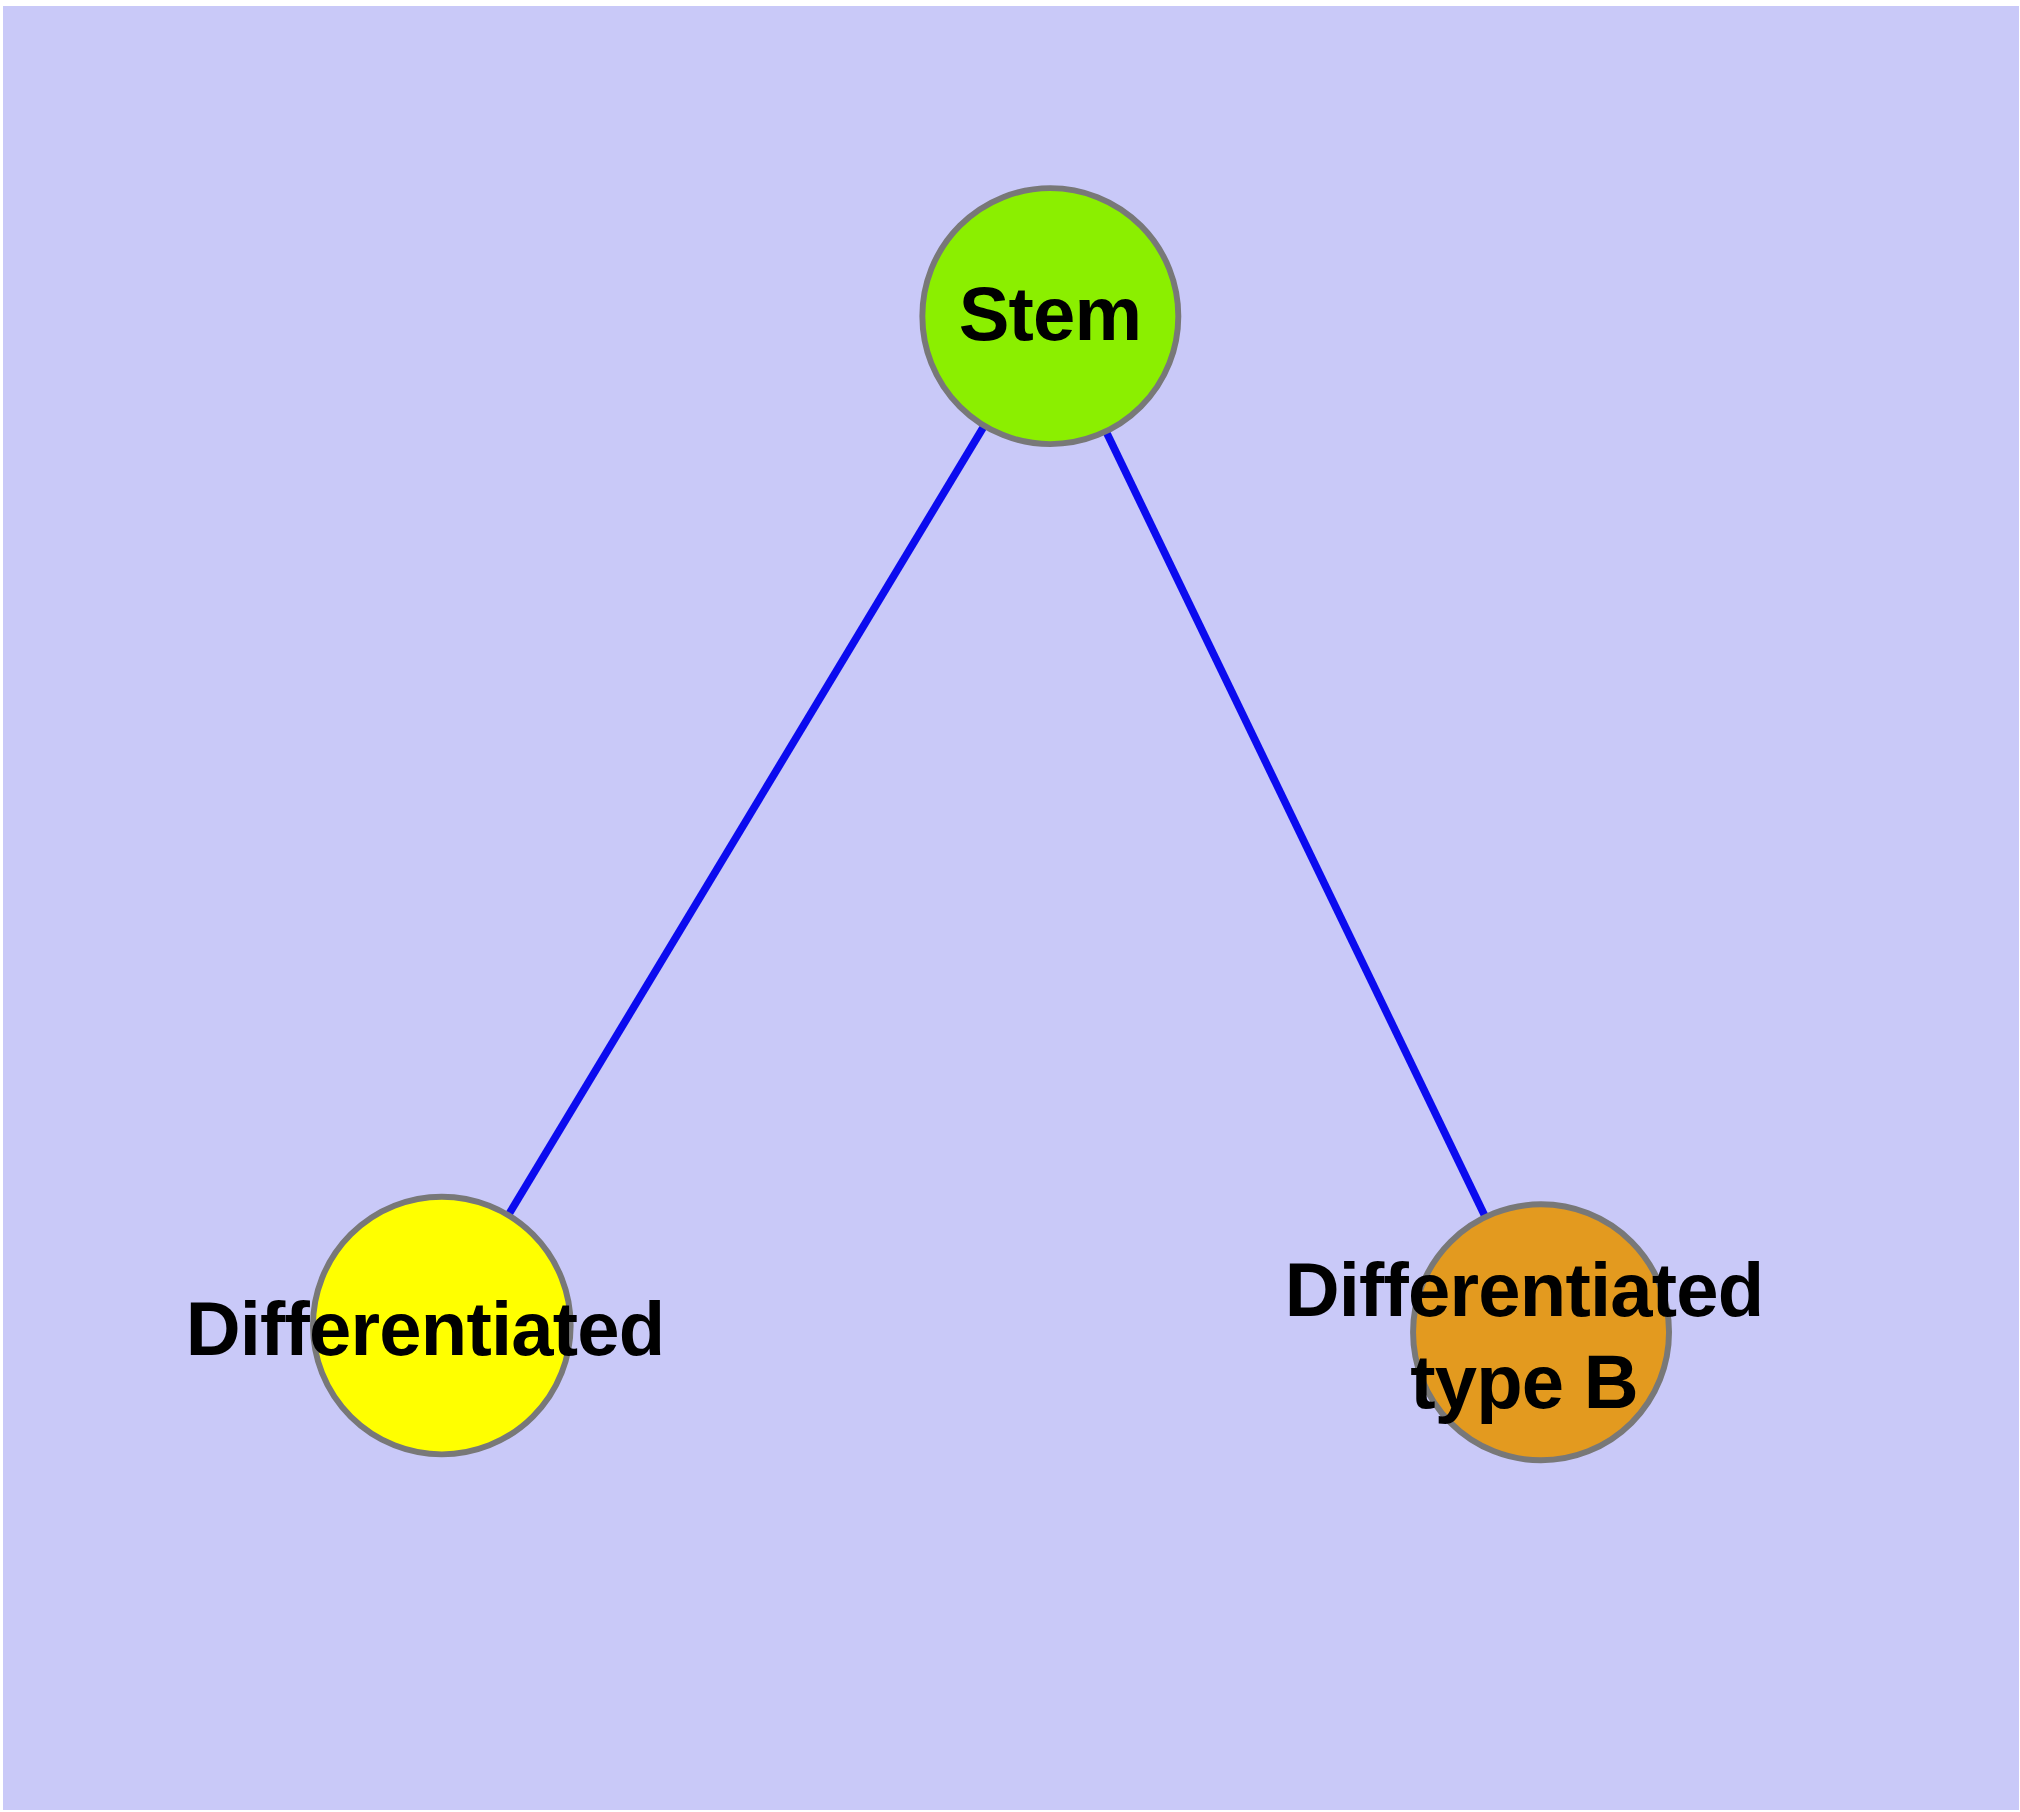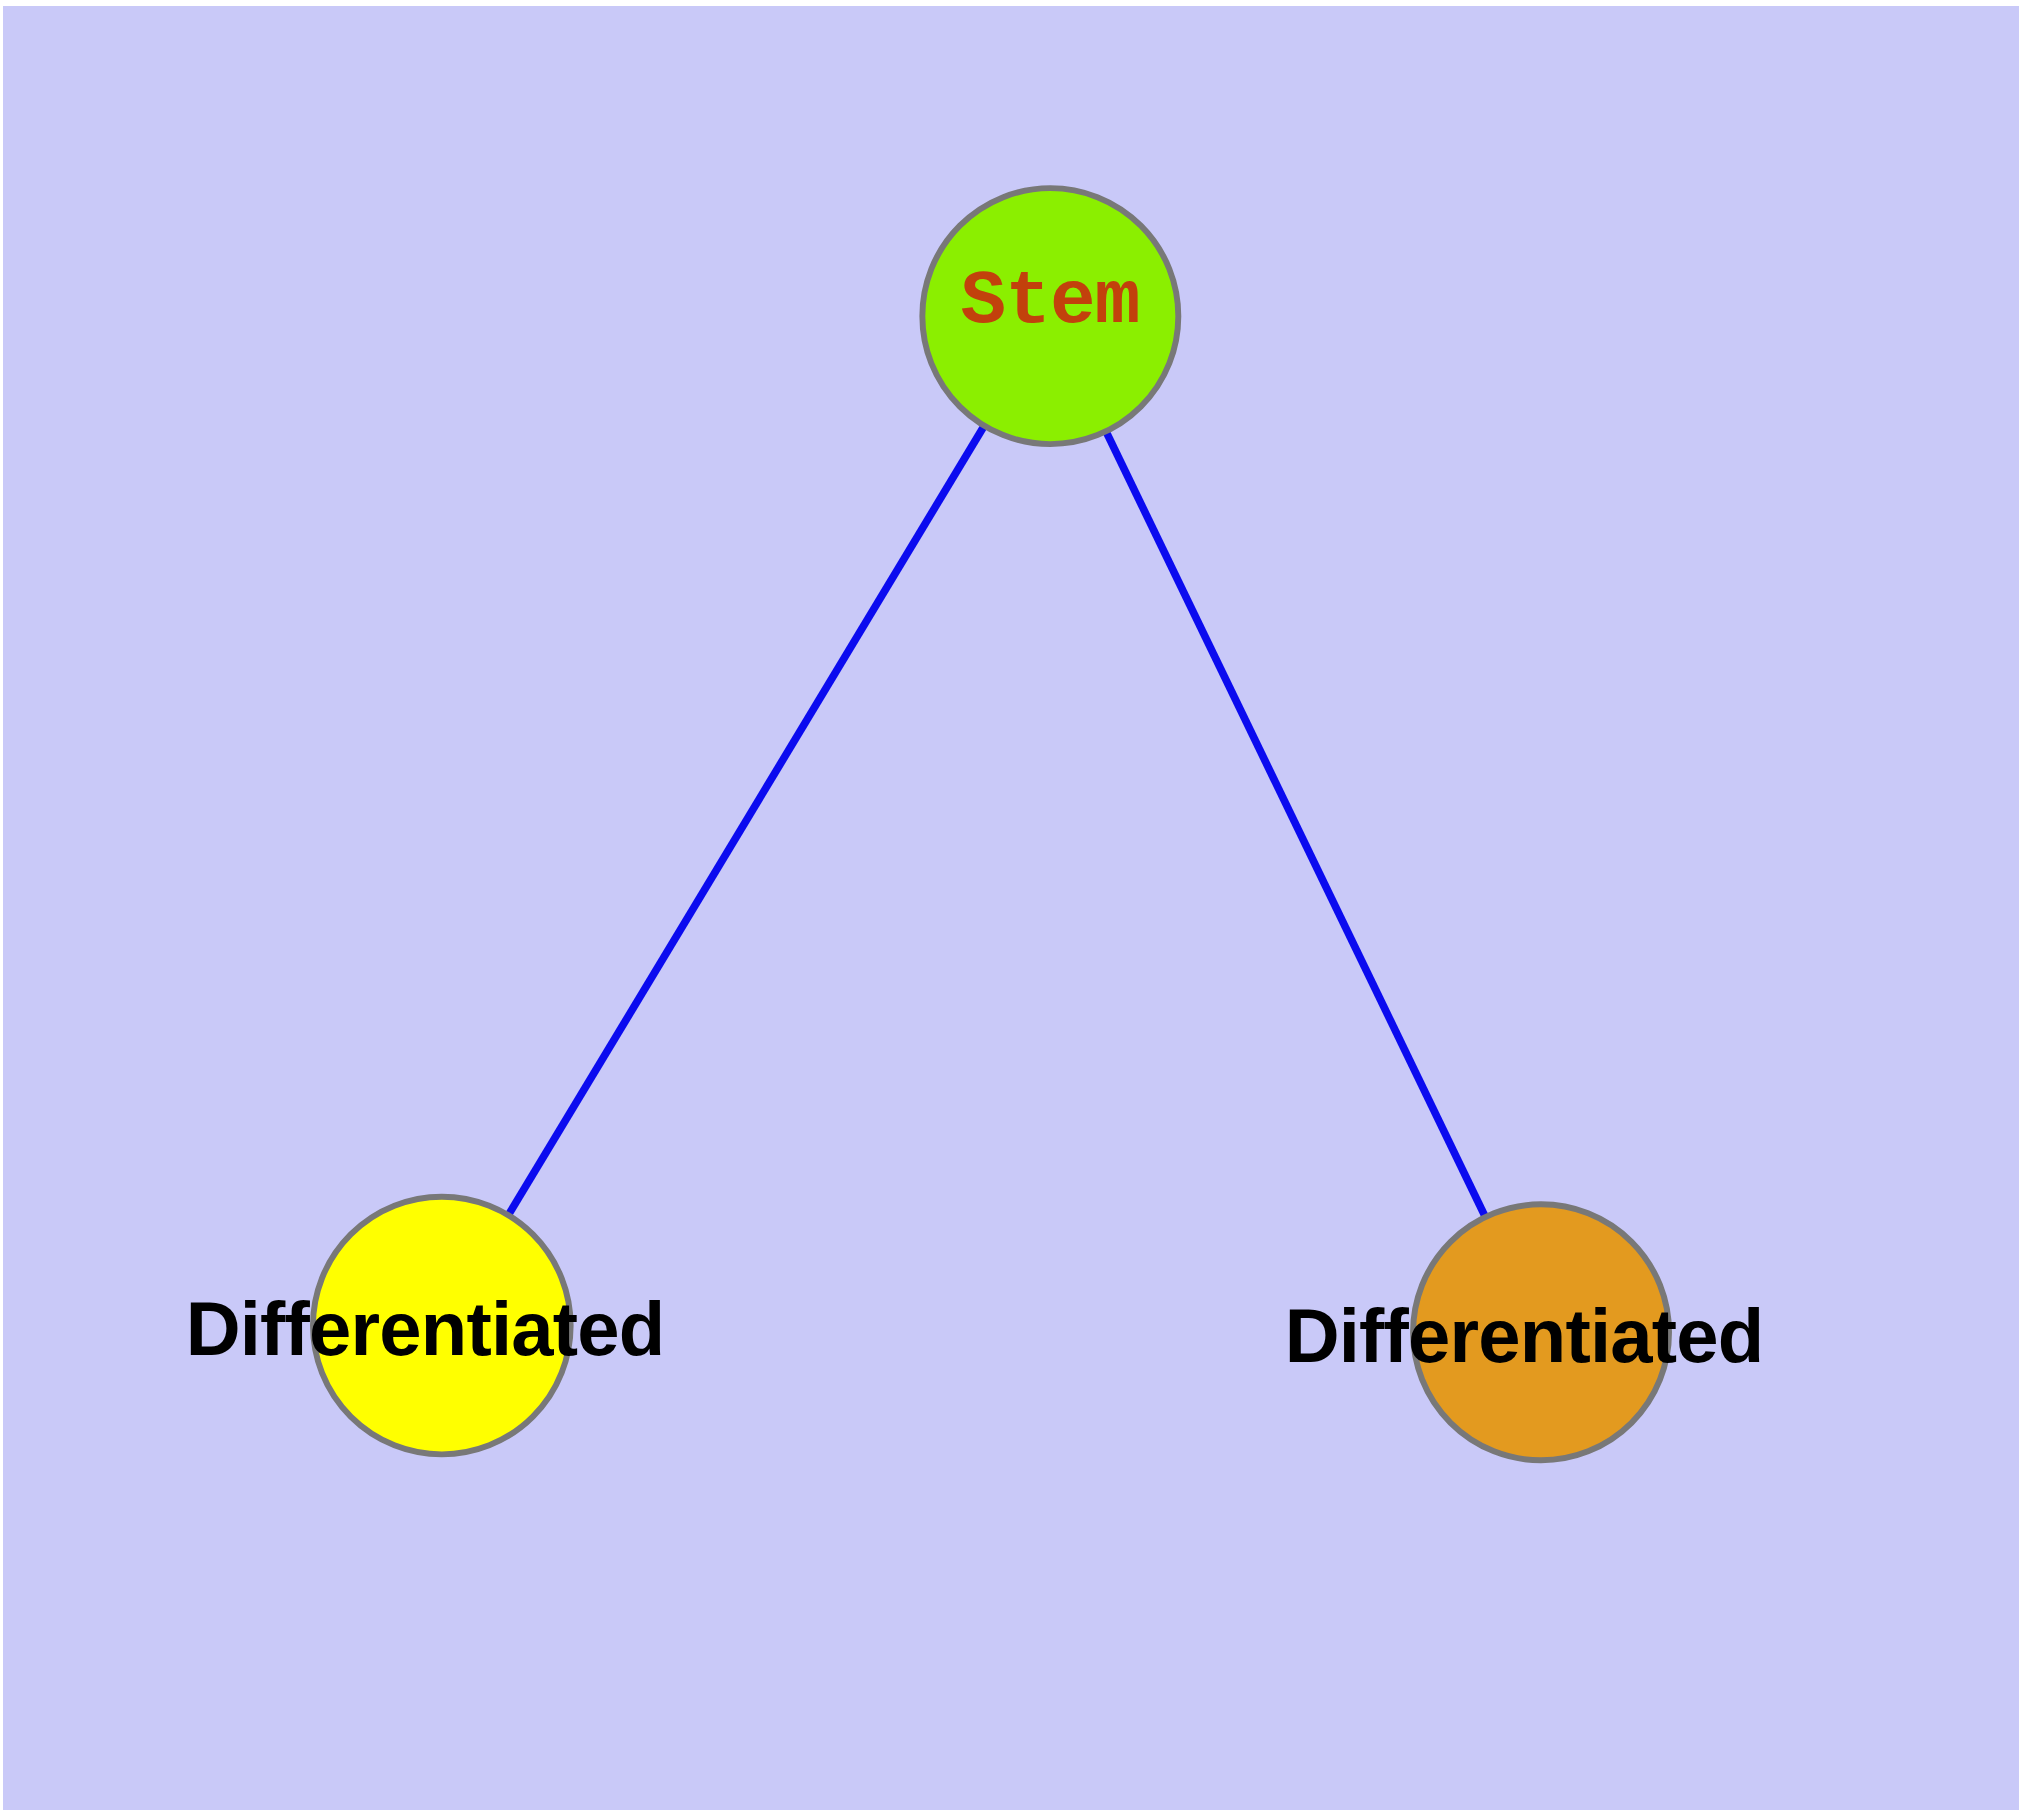--- a/index.html
+++ b/index.html
@@ -44,26 +44,27 @@
 
   <svg class="layer" viewBox="0 0 2384 2138" xmlns="http://www.w3.org/2000/svg">
     <line stroke-width="9" x1="1239" y1="373" x2="521" y2="1564" stroke="#0B0BEF"></line>
     <line stroke-width="9" x1="1239" y1="373" x2="1818" y2="1572" stroke="#0B0BEF"></line>
 
     <circle stroke-width="7" cx="1239" cy="373" r="151" fill="#8BEF00" stroke="#787878"></circle>
     <circle stroke-width="7" cx="521" cy="1564" r="152" fill="#FFFF00" stroke="#787878"></circle>
     <circle stroke-width="7" cx="1818" cy="1572" r="151" fill="#E39A1F" stroke="#787878"></circle>
   </svg>
 
-  <div class="node-label" style="left: 1050px; top: 302px; color: #c2410c; font-family: Liberation Mono, monospace;">
+  <div class="node-label" style="left: 1050px; top: 314px; color: #000000;">
     <span>Stem</span>
 
   </div>
 
   <div class="node-label" style="left: 425px; top: 1329px; color: rgb(0, 0, 0);">
     <span>Differentiated</span>
   </div>
 
   <div class="node-label" style="left: 1524px; top: 1336px; color: rgb(0, 0, 0);">
     <span>Differentiated</span>
+    <span>type B</span>
   </div>
 </div>
 
 
 </body></html>

